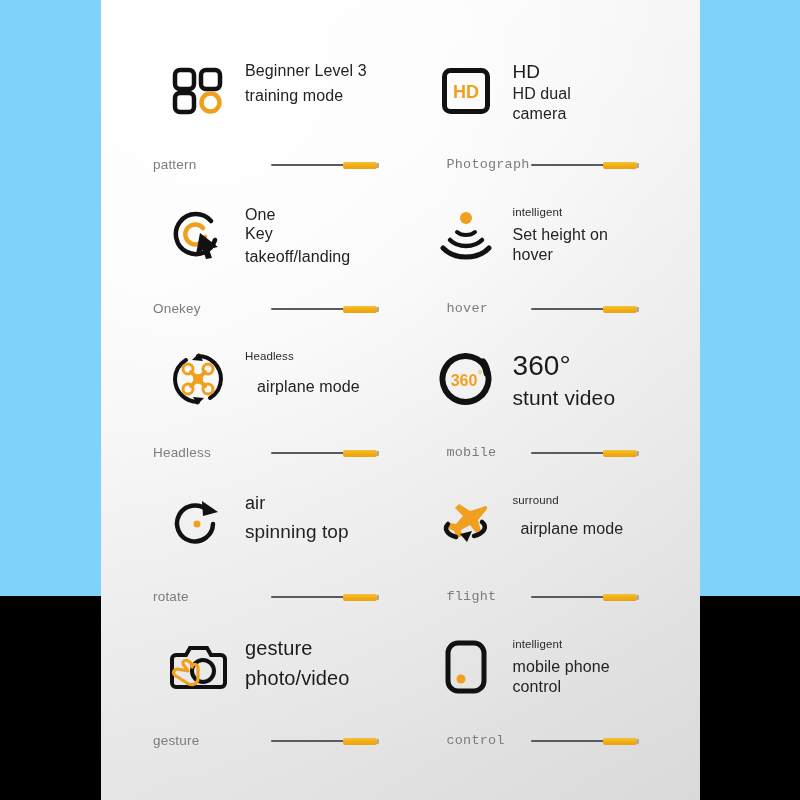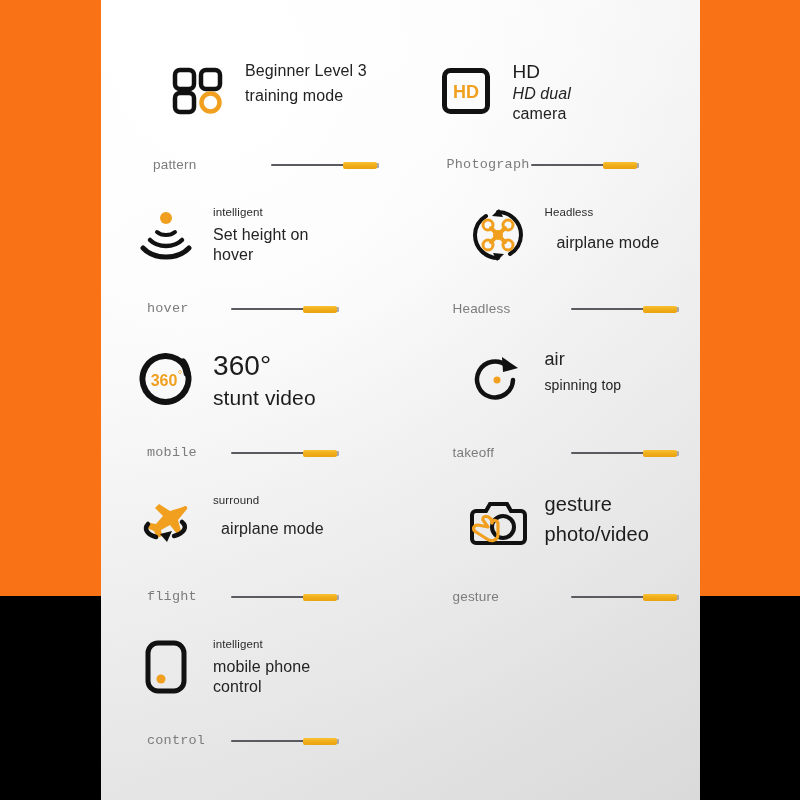--- a/index.html
+++ b/index.html
@@ -1,20 +1,20 @@
 <!DOCTYPE html>
 <html><head>
 <meta charset="utf-8">
 <style>
   * { margin:0; padding:0; box-sizing:border-box; }
   html,body{
     width:800px; height:800px; background:#000; overflow:hidden;
     font-family:"Liberation Sans", sans-serif;
   }
-  #stage{ position:relative; width:800px; height:596px; background:#f97316; }
+  #stage{ position:relative; width:800px; height:596px; background:#7dd3fc; }
 
   
   #panel{
     position:absolute; left:101px; top:0; width:599px; height:800px;
     background:
       radial-gradient(ellipse 120% 90% at 18% 8%, #ffffff 0%, #fbfbfb 32%, #f2f2f2 62%, #e9e9e9 100%);
   }
   #panel:after{
     content:""; position:absolute; inset:0;
     background:linear-gradient(150deg, rgba(255,255,255,0.85) 0%, rgba(255,255,255,0.25) 38%, rgba(214,214,214,0.30) 78%, rgba(205,205,205,0.55) 100%);
@@ -45,21 +45,21 @@
   .txt{ padding-left:10px; padding-top:1px; }
   .t-big{
     font-size:19px; color:#1c1c1c; line-height:1.18; letter-spacing:.1px;
   }
   .t-mid{
     font-size:16px; color:#232323; line-height:1.20; letter-spacing:.1px;
   }
   .t-small{
     font-size:11.5px; color:#2b2b2b; line-height:1.25; letter-spacing:.1px;
   }
-  .sp2{ margin-top:1px;font-style:italic; }
+  .sp2{ margin-top:1px; }
   .sp4{ margin-top:4px; }
   .sp6{ margin-top:6px; }
 
   
   .sliderrow{
     position:absolute; bottom:16px; left:16px; right:8px;
     display:flex; align-items:center;
   }
   .cell.col-a .sliderrow{ padding-left:36px; }
   .cell.col-b .sliderrow{ padding-left:4px;font-family:Liberation Mono, monospace; }
@@ -138,20 +138,44 @@
         <div class="sliderrow">
           <div class="slabel">Photograph</div>
           <div class="slider">
             <div class="track"></div>
             <div class="tail"></div>
             <div class="fill"></div>
           </div>
         </div>
       </div>
 
+      <div class="cell col-a">
+        <div class="topline">
+          <div class="iconbox">
+            <svg width="54" height="52" viewBox="0 0 54 52">
+              <path d="M40 12 A20 20 0 1 0 44 31" fill="none" stroke="#111" stroke-width="4.5" stroke-linecap="round"></path>
+              <path d="M32 19 A10 10 0 1 0 34 28" fill="none" stroke="#f0a01e" stroke-width="4.5" stroke-linecap="round"></path>
+              <path d="M29 24 L47 38 L38 40 L41 49 L35 50 L32 41 L25 45 Z" fill="#111"></path>
+            </svg>
+          </div>
+          <div class="txt">
+            <div class="t-mid">One</div>
+            <div class="t-mid">Key</div>
+            <div class="t-mid sp4">takeoff/landing</div>
+          </div>
+        </div>
+        <div class="sliderrow">
+          <div class="slabel">Onekey</div>
+          <div class="slider">
+            <div class="track"></div>
+            <div class="tail"></div>
+            <div class="fill"></div>
+          </div>
+        </div>
+      </div>
 
       <div class="cell col-b">
         <div class="topline">
           <div class="iconbox">
             <svg width="56" height="48" viewBox="0 0 56 48">
               <circle cx="28" cy="7" r="6" fill="#f0a01e"></circle>
               <path d="M19 21 A12 9 0 0 0 37 21" fill="none" stroke="#111" stroke-width="4" stroke-linecap="round"></path>
               <path d="M12 29 A20 15 0 0 0 44 29" fill="none" stroke="#111" stroke-width="4.5" stroke-linecap="round"></path>
               <path d="M5 37 A28 21 0 0 0 51 37" fill="none" stroke="#111" stroke-width="5" stroke-linecap="round"></path>
             </svg>
@@ -232,25 +256,25 @@
         <div class="topline">
           <div class="iconbox">
             <svg width="50" height="50" viewBox="0 0 50 50">
               <path d="M34 12 A18 18 0 1 0 40 26" fill="none" stroke="#111" stroke-width="4.5" stroke-linecap="round"></path>
               <path d="M29 3 L30 18 L45 14 Z" fill="#111"></path>
               <circle cx="24" cy="26" r="3.5" fill="#f0a01e"></circle>
             </svg>
           </div>
           <div class="txt">
             <div class="t-mid" style="font-size:18px;">air</div>
-            <div class="t-mid sp6" style="font-size:14px;">spinning top</div>
-          </div>
-        </div>
-        <div class="sliderrow">
-          <div class="slabel">takeoff</div>
+            <div class="t-mid sp6" style="font-size:19px;">spinning top</div>
+          </div>
+        </div>
+        <div class="sliderrow">
+          <div class="slabel">rotate</div>
           <div class="slider">
             <div class="track"></div>
             <div class="tail"></div>
             <div class="fill"></div>
           </div>
         </div>
       </div>
 
       <div class="cell col-b">
         <div class="topline">

